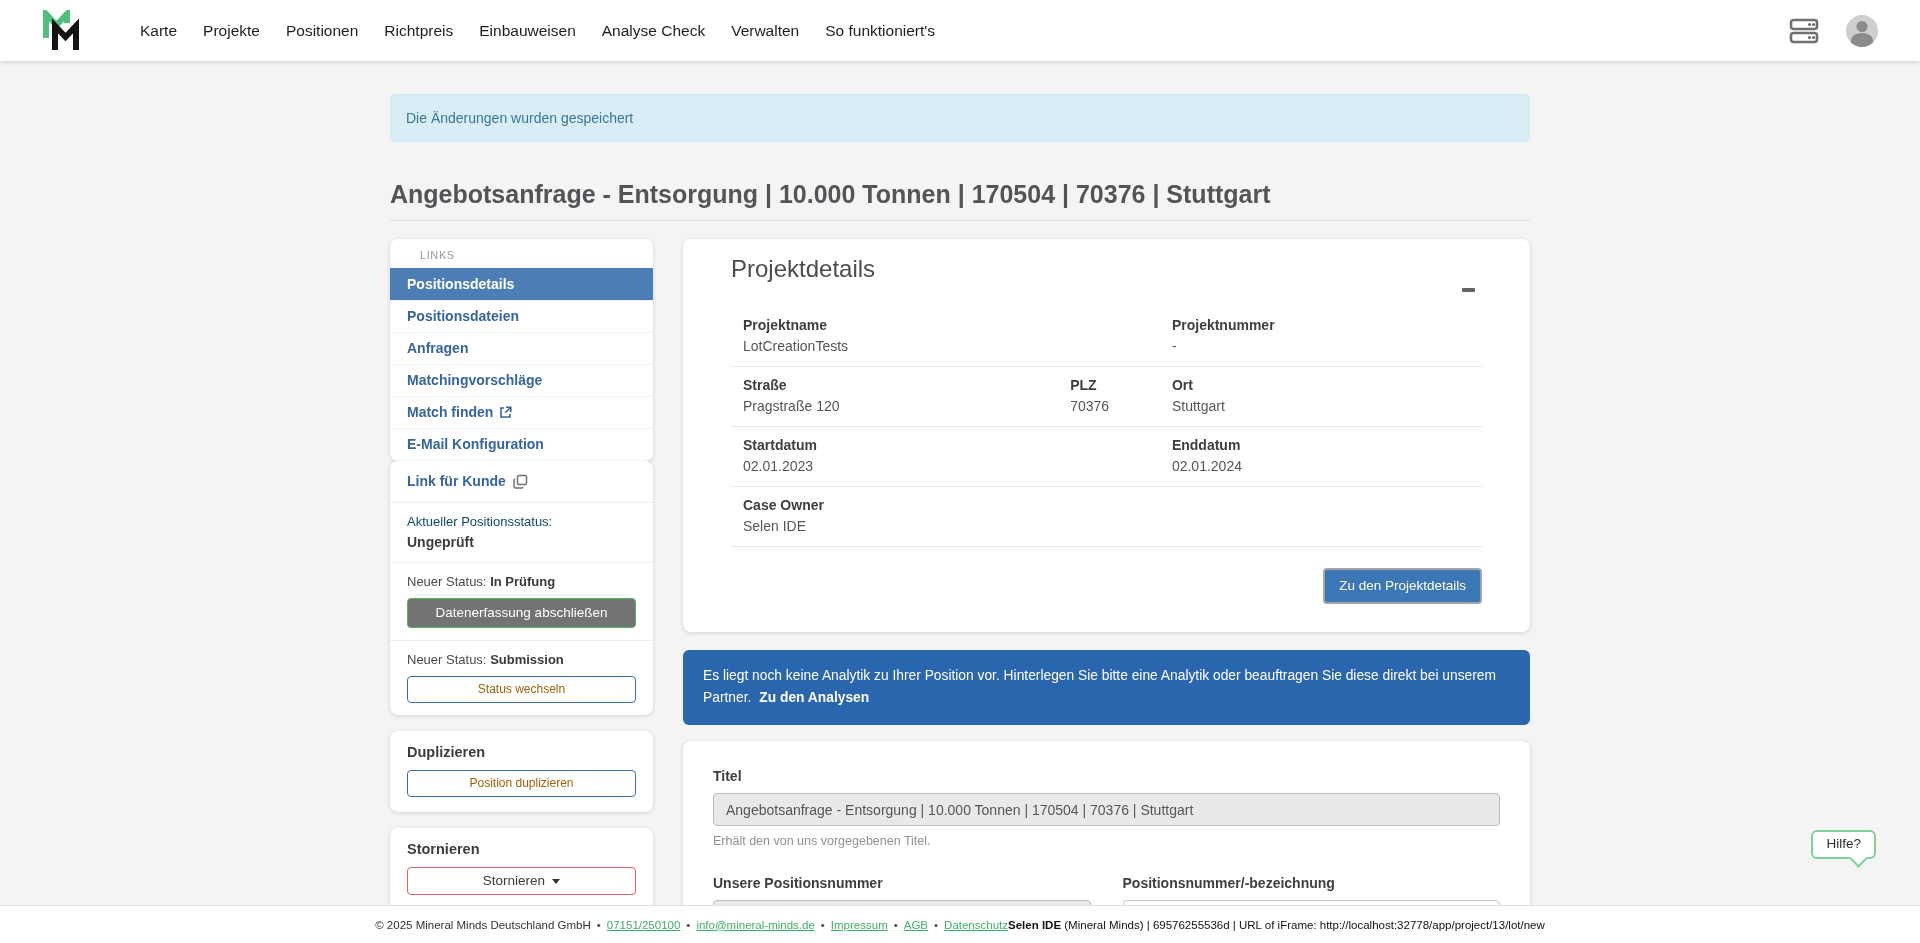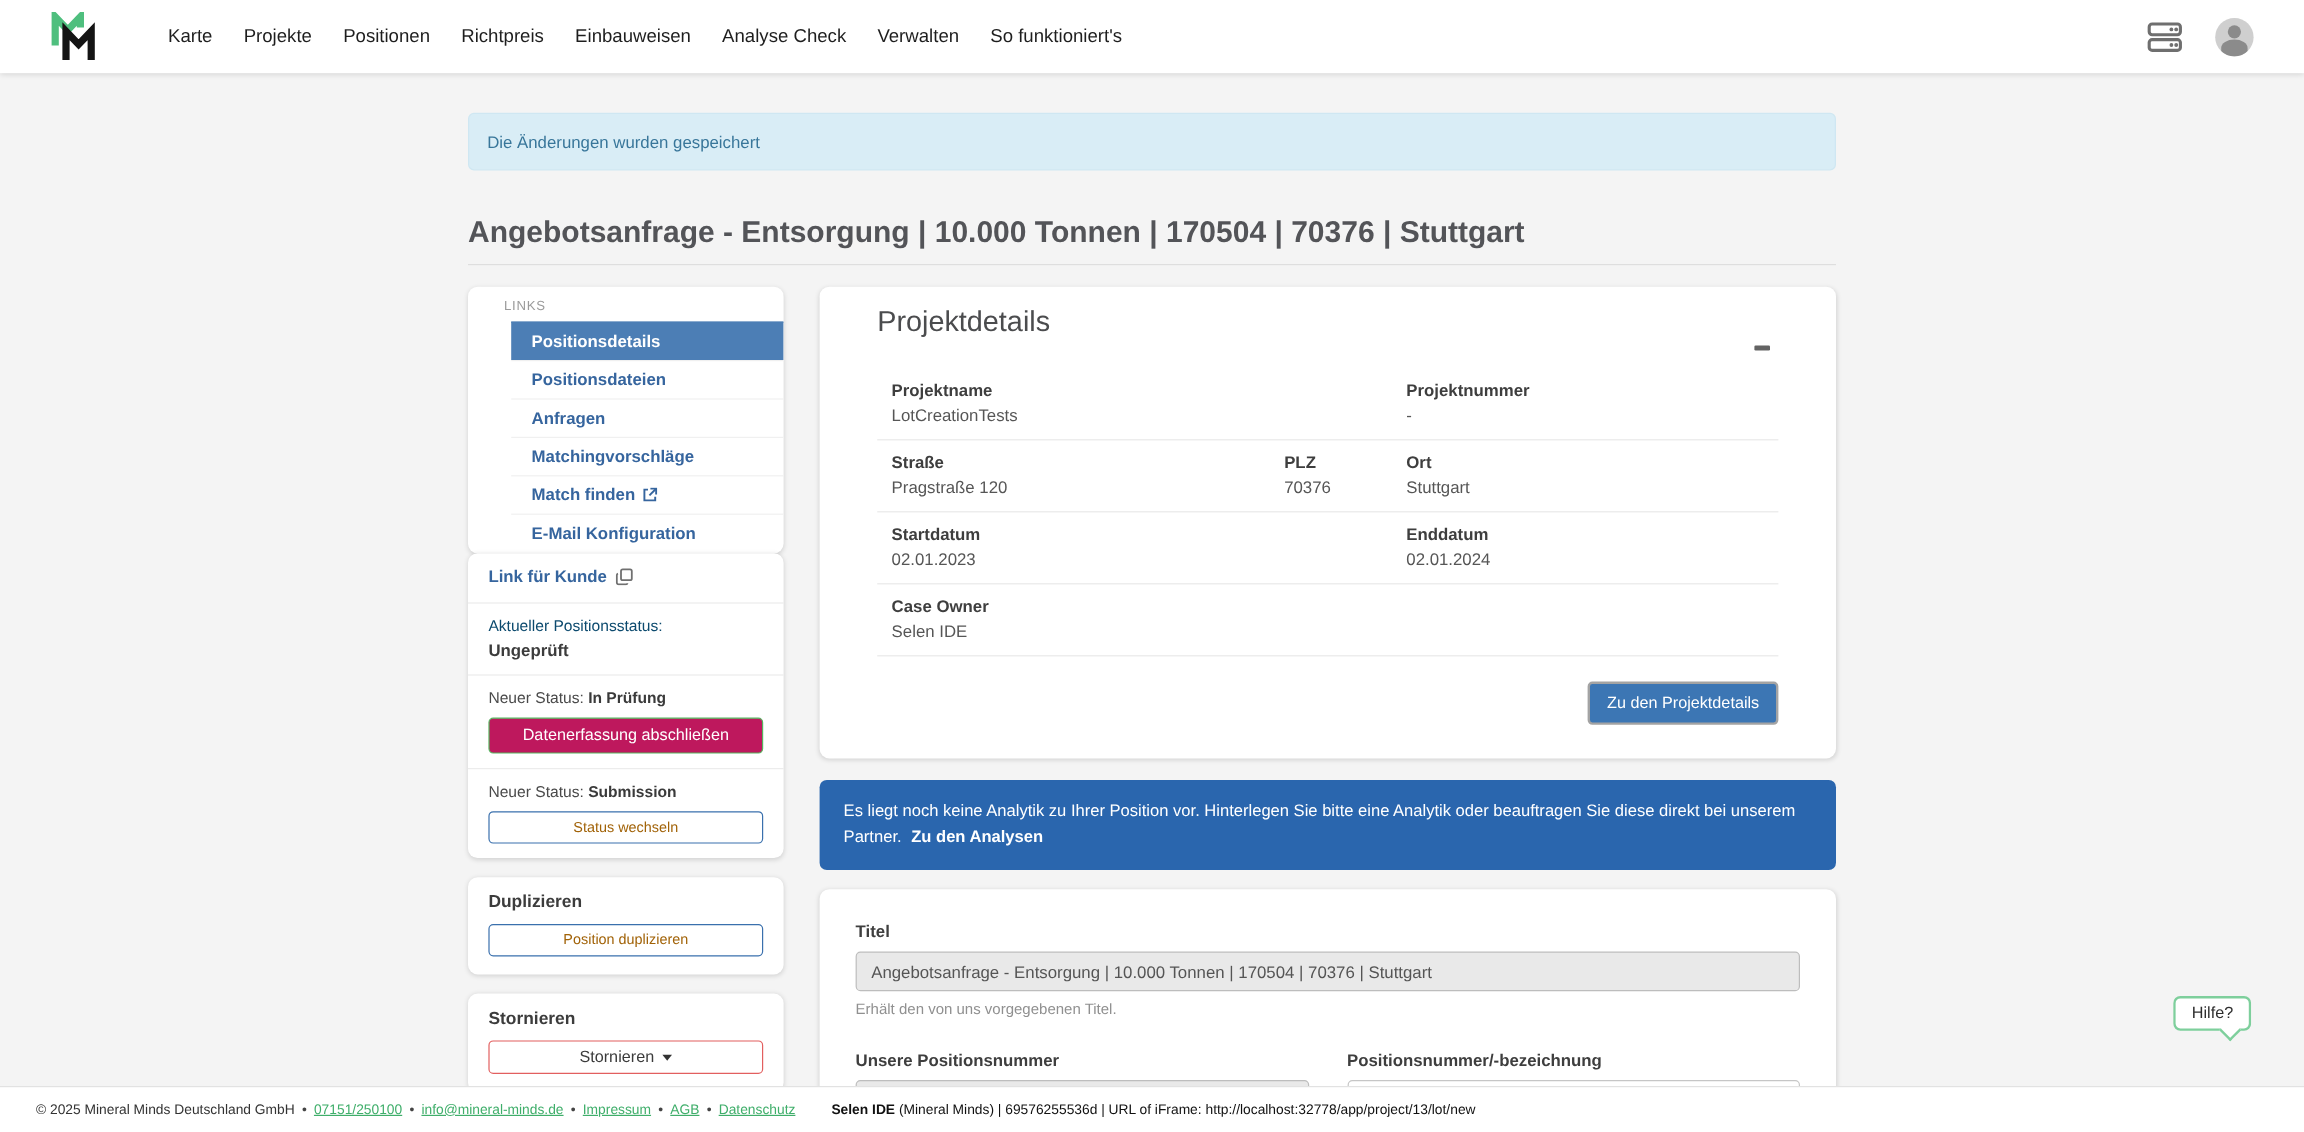--- a/index.html
+++ b/index.html
@@ -26,34 +26,34 @@
 
   .layout { display:flex; gap:30px; margin-top:18px; align-items:flex-start; }
 
   .card { background:#fff; border-radius:8px; box-shadow:0 1px 4px rgba(0,0,0,.14); }
 
   
   .sidebar { width:263px; flex-shrink:0; }
   .links-card { overflow:hidden; padding-bottom:1px; }
   .links-header { padding:10px 30px 7px; font-size:11px; color:#9b9b9b; letter-spacing:.6px; }
   .link-item { padding:7px 17px 8px; font-size:14px; font-weight:600; color:#36659e;
-               border-top:1px solid #f0f0f0; cursor:pointer; display:flex; align-items:center; gap:6px;margin-left:36px; }
+               border-top:1px solid #f0f0f0; cursor:pointer; display:flex; align-items:center; gap:6px; }
   .link-item.active { background:#4c7eb5; color:#fff; border-top-color:#4c7eb5; }
   .ext-icon { display:inline-flex; }
 
   .status-card { margin-top:0; }
   .sc-section { padding:11px 17px 12px; border-top:1px solid #ececec; }
   .sc-section:first-child { border-top:none; }
   .sc-link { font-size:14px; font-weight:600; color:#36659e; cursor:pointer; display:inline-flex; align-items:center; gap:7px; }
   .sc-muted { font-size:13px; color:#0c4a6e; margin-bottom:5px; }
   .sc-bold { font-size:14px; font-weight:700; color:#3c3c3c; }
   .sc-status-line { font-size:13px; color:#4a4a4a; margin-bottom:9px; }
   .sc-status-line b { color:#3a3a3a; }
   .btn { display:block; width:100%; text-align:center; border-radius:4px; font-family:inherit; cursor:pointer; }
-  .btn-green { background:#be185d; border:1px solid #55b55e; color:#fff; font-size:13.5px; padding:6px 0 7px; }
+  .btn-green { background:#737373; border:1px solid #55b55e; color:#fff; font-size:13.5px; padding:6px 0 7px; }
   .btn-outline-blue { background:#fff; border:1.5px solid #3a70ad; color:#a16207; font-size:12px; font-weight:500; padding:5px 0 6px; }
   .btn-outline-red { background:#fff; border:1.5px solid #e25f5f; color:#3b3b3b; font-size:13.5px; font-weight:500; padding:5px 0 6px; }
   .caret-down { display:inline-block; width:0; height:0; border-left:4px solid transparent;
                 border-right:4px solid transparent; border-top:5px solid #333; margin-left:7px; vertical-align:1px; }
 
   .mini-card { margin-top:16px; padding:13px 17px 15px; }
   .mini-card h3 { font-size:14.5px; font-weight:700; color:#3c3c3c; margin-bottom:10px; }
 
   
   .main-col { flex:1; min-width:0; }
@@ -80,22 +80,22 @@
   .form-card { margin-top:16px; padding:27px 30px 40px; height:270px; }
   .form-label { font-size:14px; font-weight:700; color:#3e3e3e; margin-bottom:9px; }
   .text-input { width:100%; height:33px; border:1px solid #c6c6c6; border-radius:4px; padding:0 12px;
                 font-size:14px; color:#555; font-family:inherit; background:#fff; }
   .text-input:disabled { background:#e9e9e9; color:#555; border-color:#bdbdbd; }
   .form-help { font-size:12.5px; color:#909090; margin-top:8px; }
   .form-grid { display:grid; grid-template-columns:1fr 1fr; gap:32px; margin-top:27px; }
 
   
   .footer { position:fixed; left:0; bottom:0; width:1920px; height:38px; background:#fff;
-            border-top:1px solid #e2e2e2; display:flex; align-items:center; justify-content:flex-start;
-            padding:0 30px; z-index:30;gap:30px; }
+            border-top:1px solid #e2e2e2; display:flex; align-items:center; justify-content:center;
+            padding:0 30px; z-index:30; }
   .footer-left { font-size:11.5px; color:#333; display:flex; align-items:center; gap:6px; }
   .footer-left a { color:#3fae6a; text-decoration:underline; cursor:pointer; }
   .footer-right { font-size:11.5px; color:#111; }
   .footer-right b { font-weight:700; }
   .dot { color:#444; }
 
   
   .help-bubble { position:fixed; right:44px; bottom:84px; background:#fff; border:2px solid #7ecf9c;
                  border-radius:6px; padding:4px 13px 6px; font-size:13.5px; color:#2e2e2e; cursor:pointer; z-index:40; }
   .help-bubble::after { content:""; position:absolute; bottom:-7.5px; right:9px; width:11px; height:11px;

